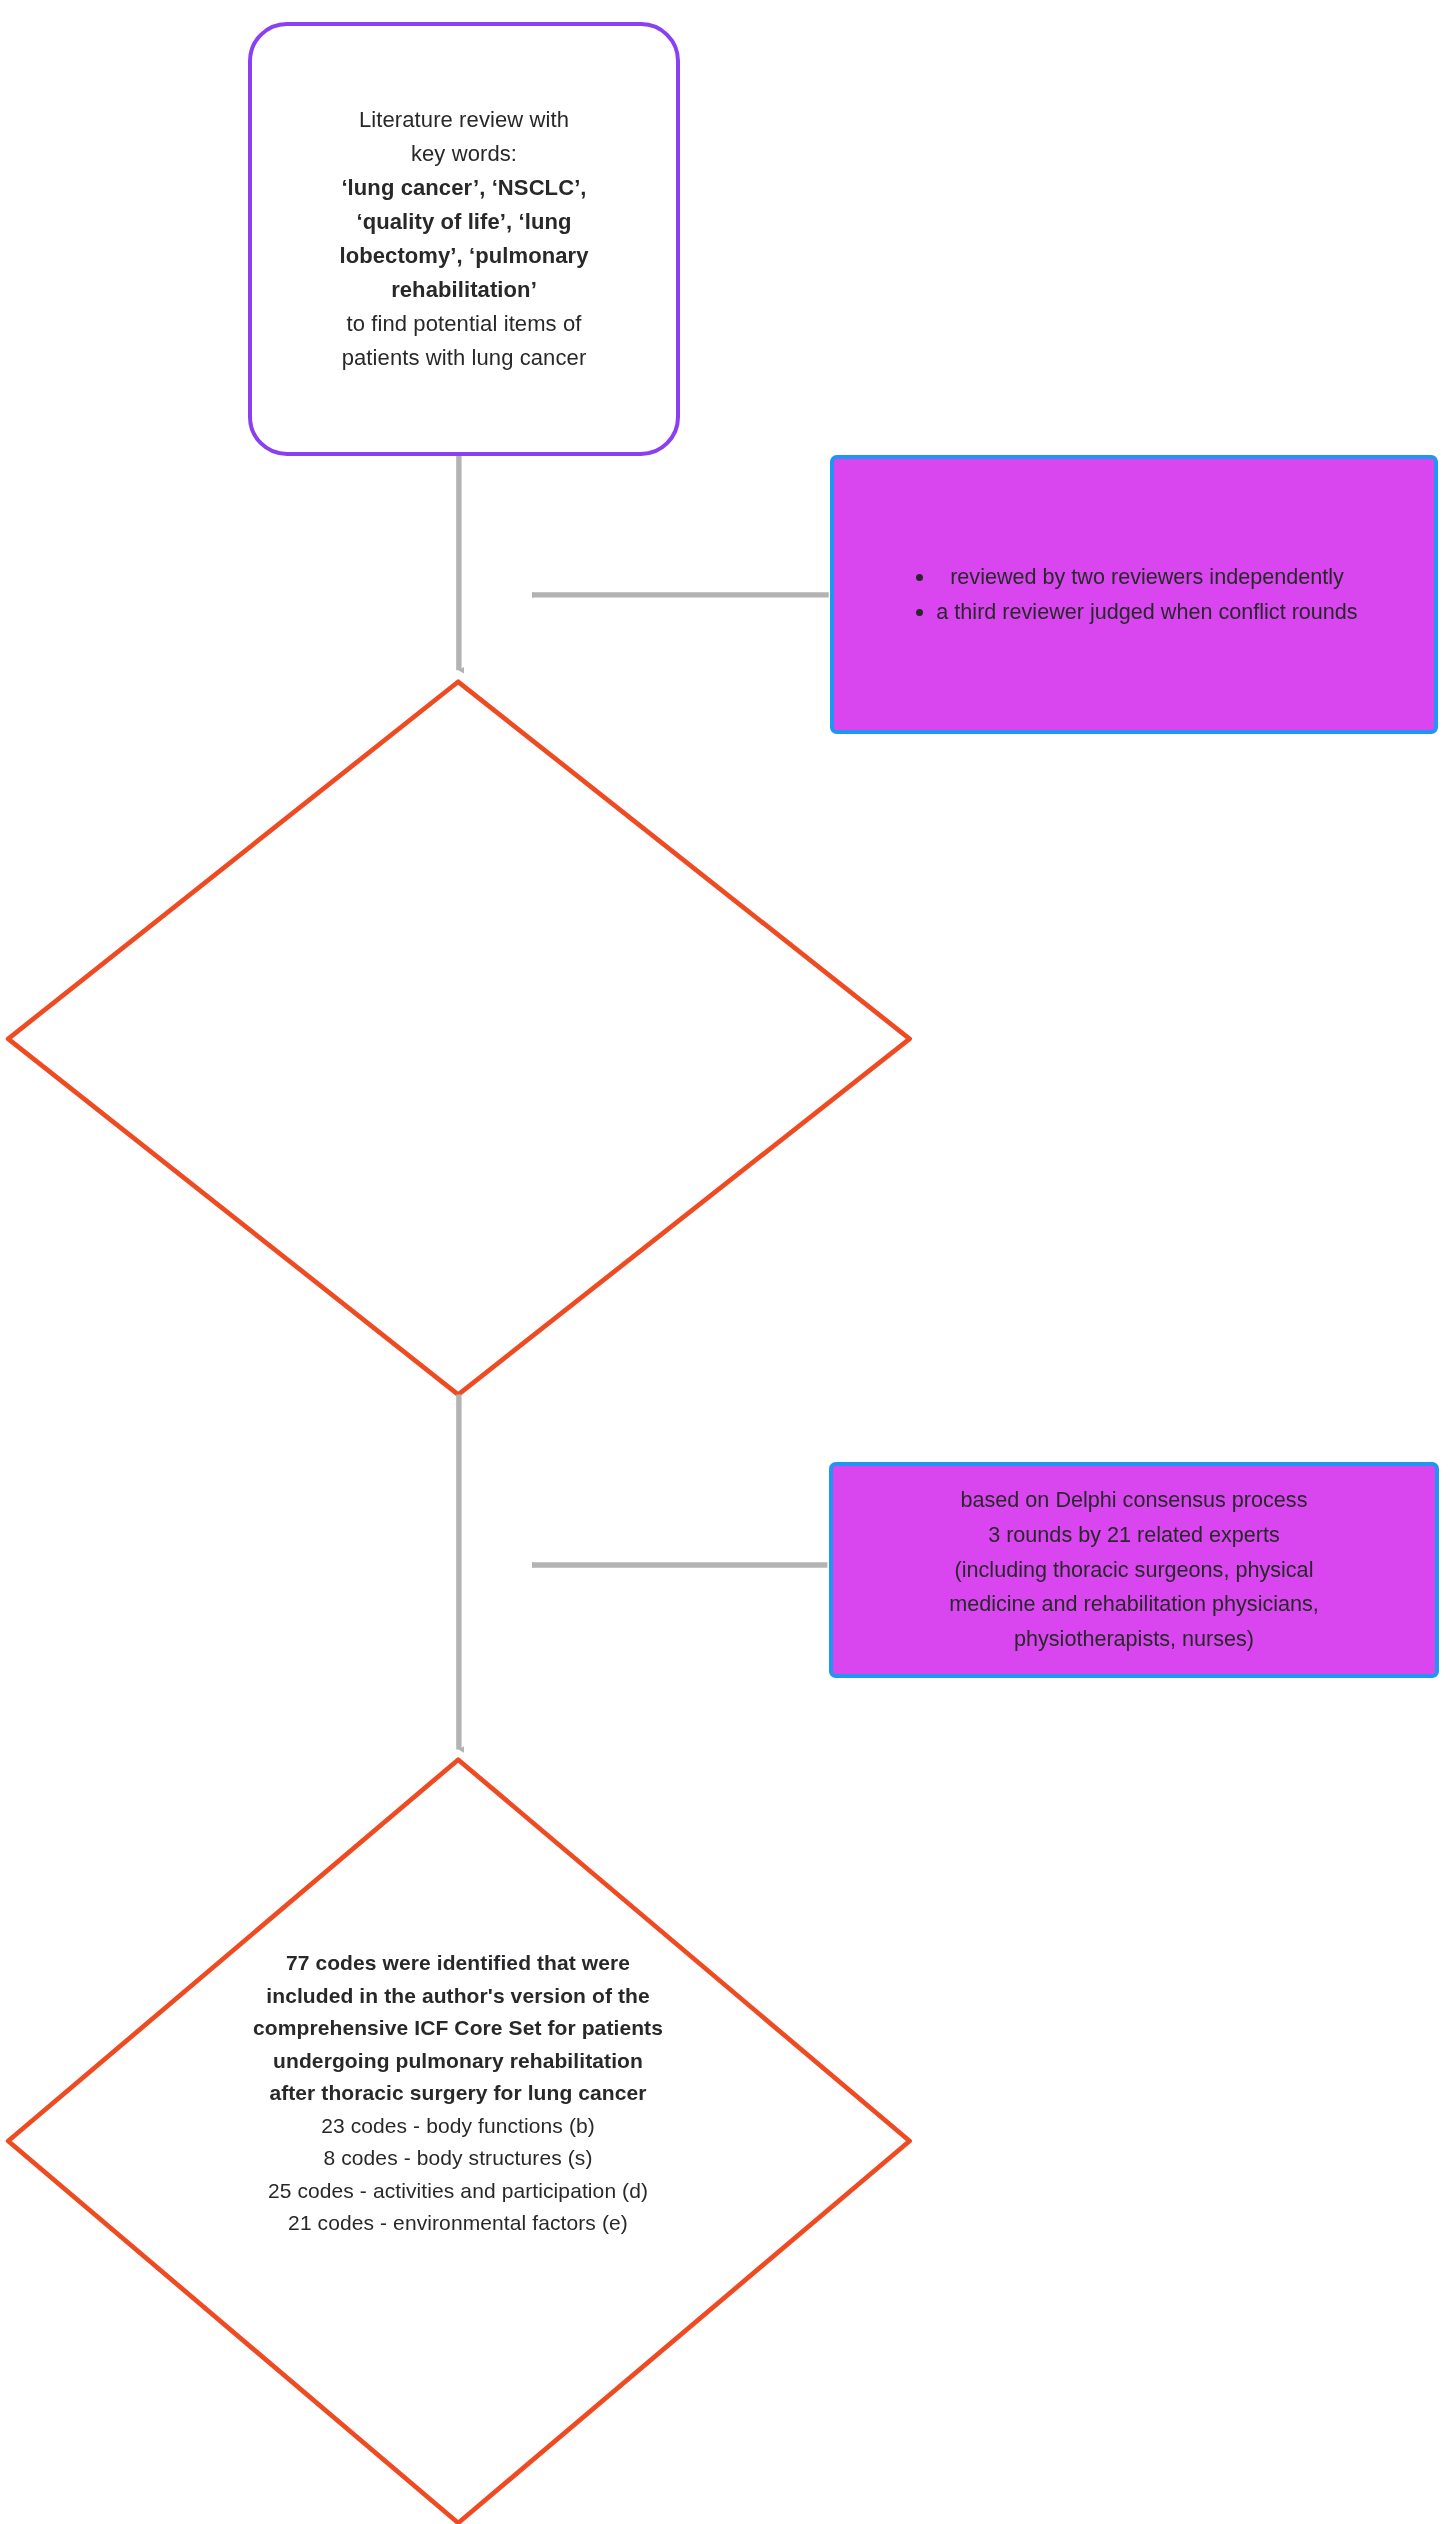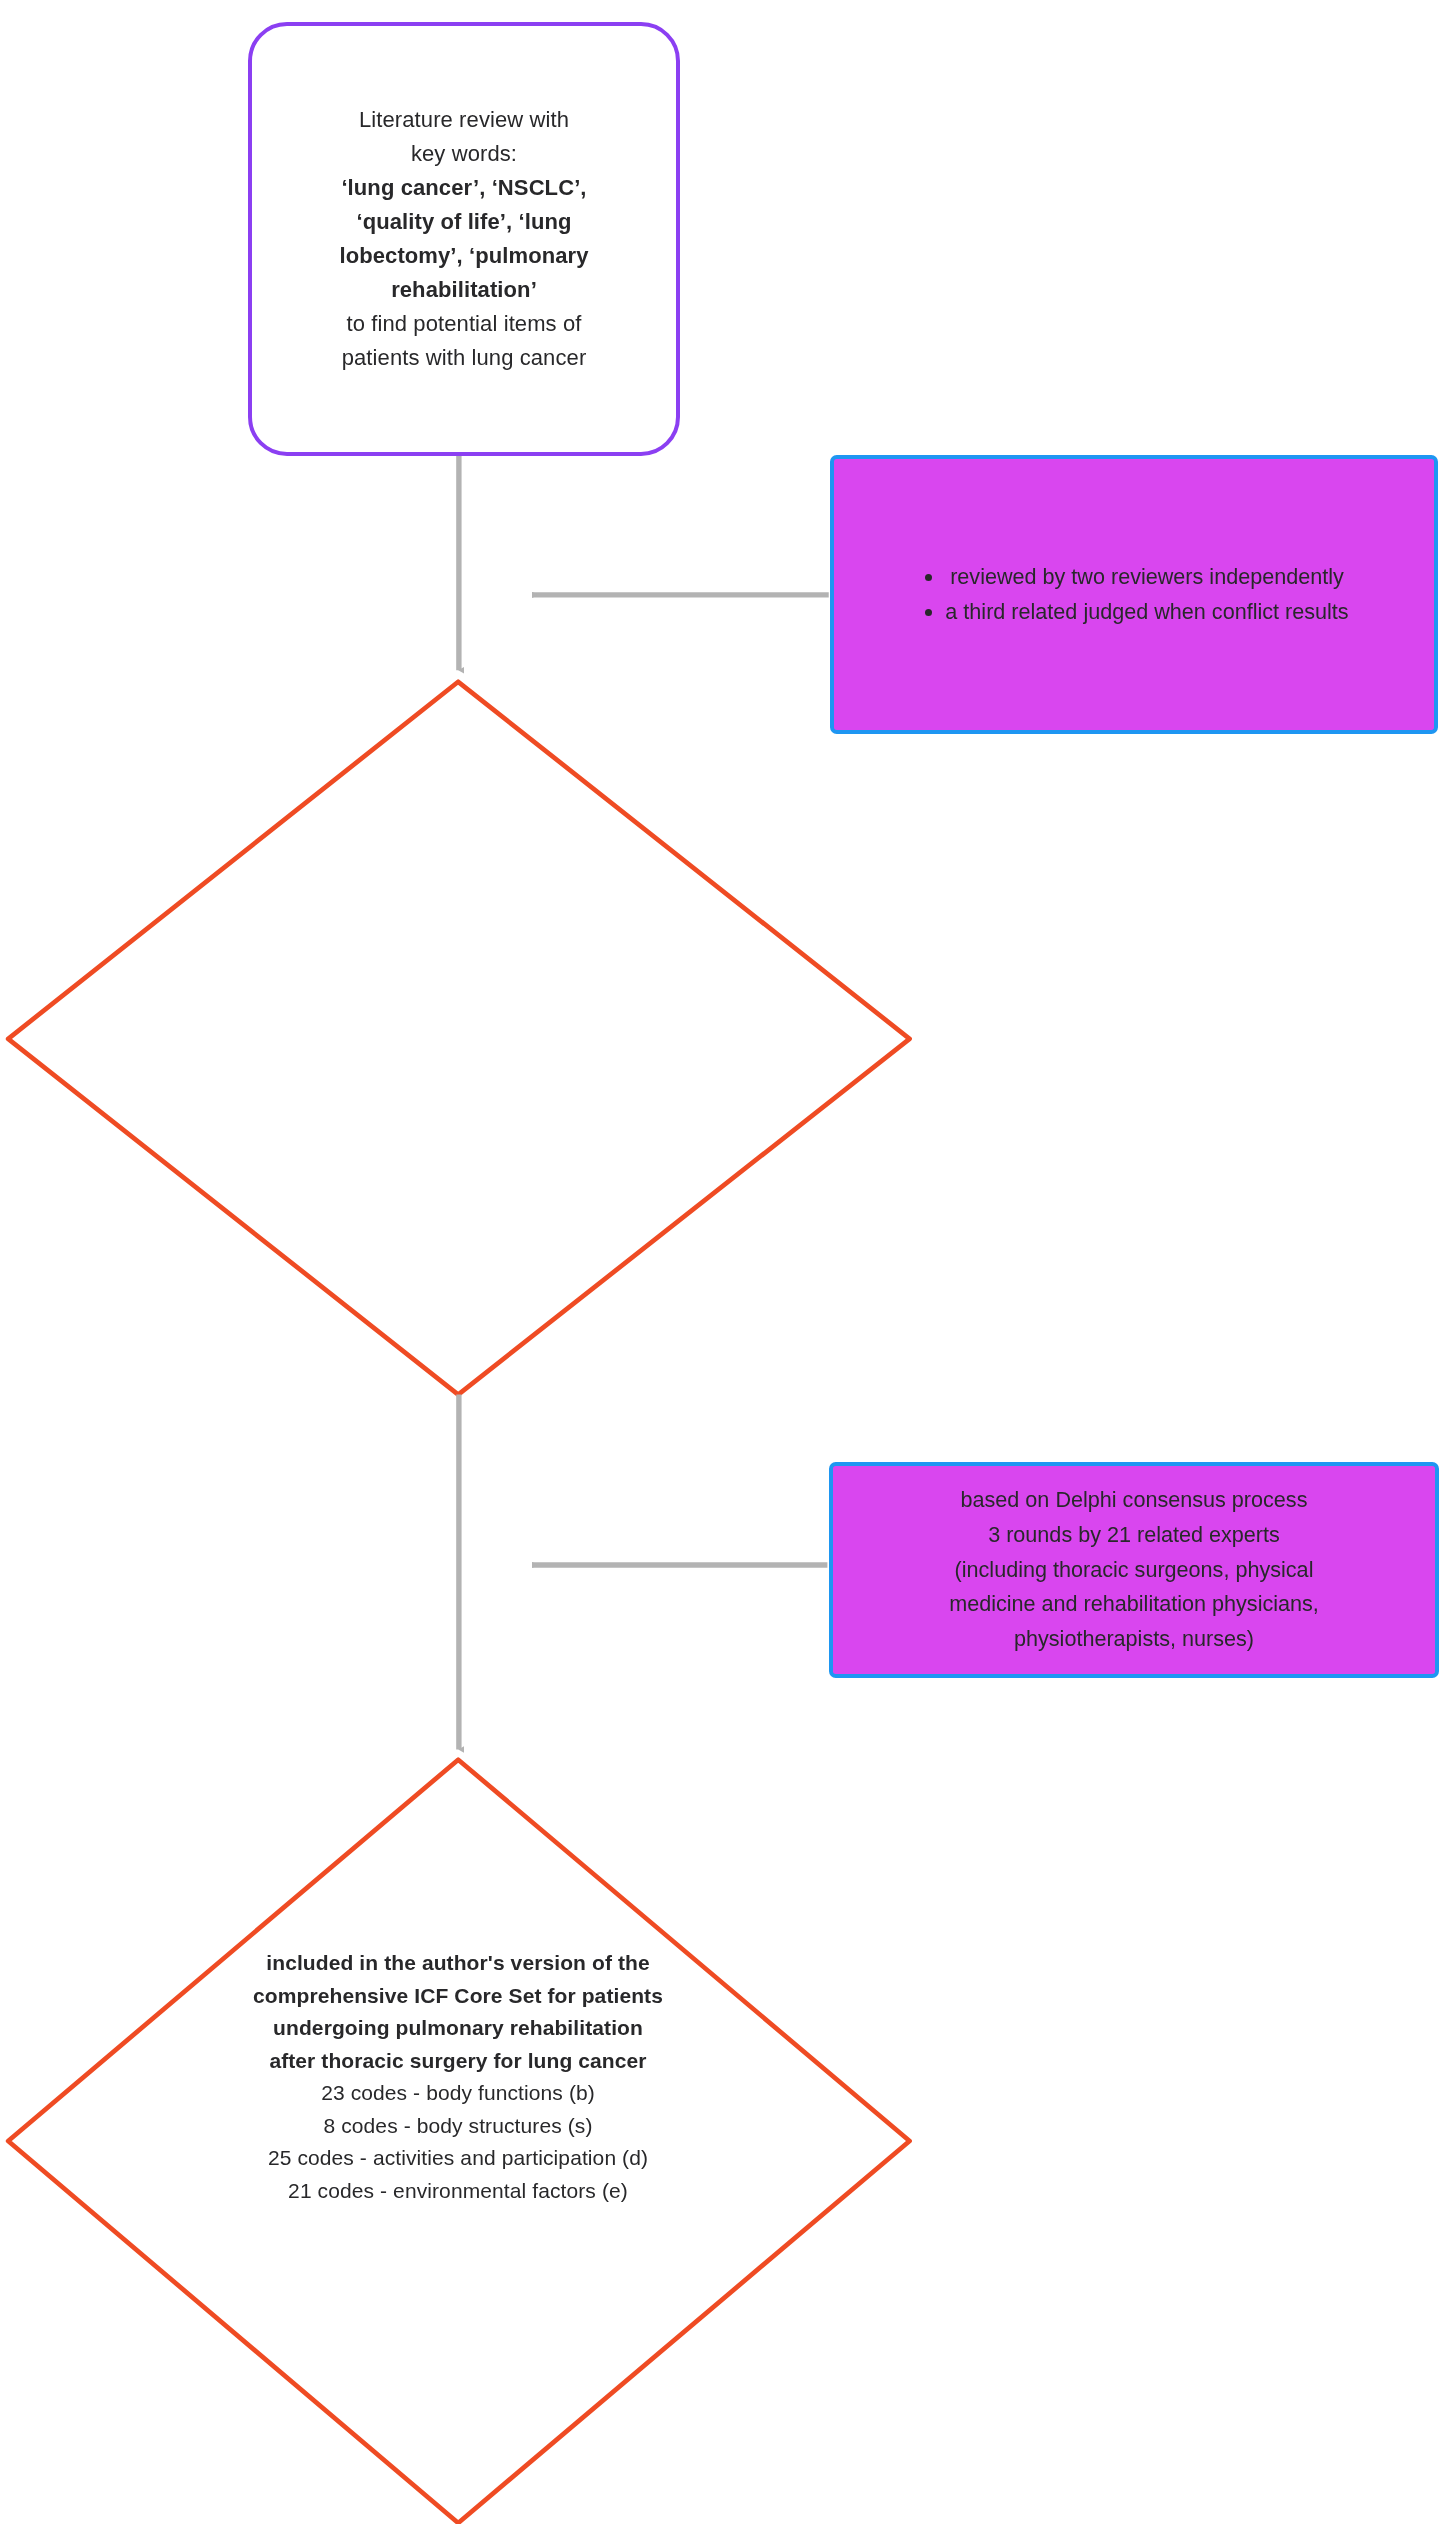--- a/index.html
+++ b/index.html
@@ -143,36 +143,37 @@
       <span class="line bold">lobectomy’, ‘pulmonary</span>
       <span class="line bold">rehabilitation’</span>
       <span class="line">to find potential items of</span>
       <span class="line">patients with lung cancer</span>
     </div>
   </div>
 
   <div class="note-box" id="note-reviewers">
     <ul class="note-list">
       <li>reviewed by two reviewers independently</li>
-      <li>a third related judged when conflict results</li>
+      <li>a third reviewer judged when conflict rounds</li>
     </ul>
   </div>
 
 
   <div class="note-box" id="note-delphi">
     <p class="note-para">
       <span class="line">based on Delphi consensus process</span>
       <span class="line">3 rounds by 21 related experts</span>
       <span class="line">(including thoracic surgeons, physical</span>
       <span class="line">medicine and rehabilitation physicians,</span>
       <span class="line">physiotherapists, nurses)</span>
     </p>
   </div>
 
   <div class="node-text t-small" id="diamond-77-text">
+    <span class="line bold">77 codes were identified that were</span>
     <span class="line bold">included in the author's version of the</span>
     <span class="line bold">comprehensive ICF Core Set for patients</span>
     <span class="line bold">undergoing pulmonary rehabilitation</span>
     <span class="line bold">after thoracic surgery for lung cancer</span>
     <span class="line">23 codes - body functions (b)</span>
     <span class="line">8 codes - body structures (s)</span>
     <span class="line">25 codes - activities and participation (d)</span>
     <span class="line">21 codes - environmental factors (e)</span>
   </div>
 

